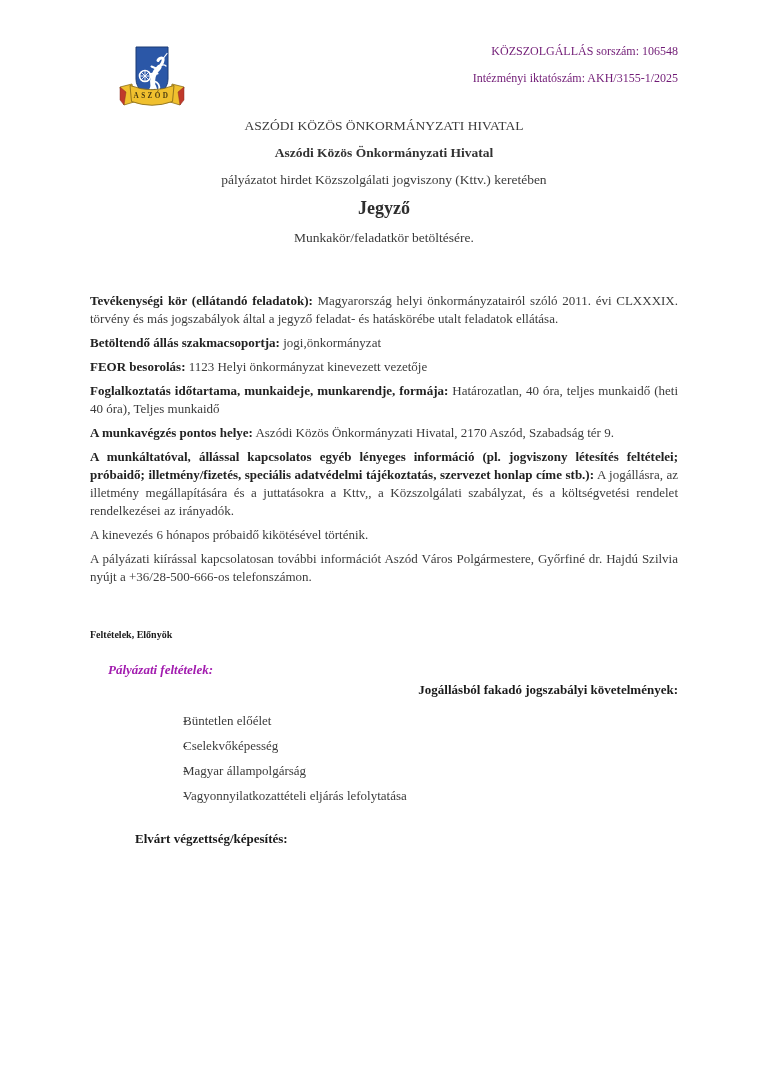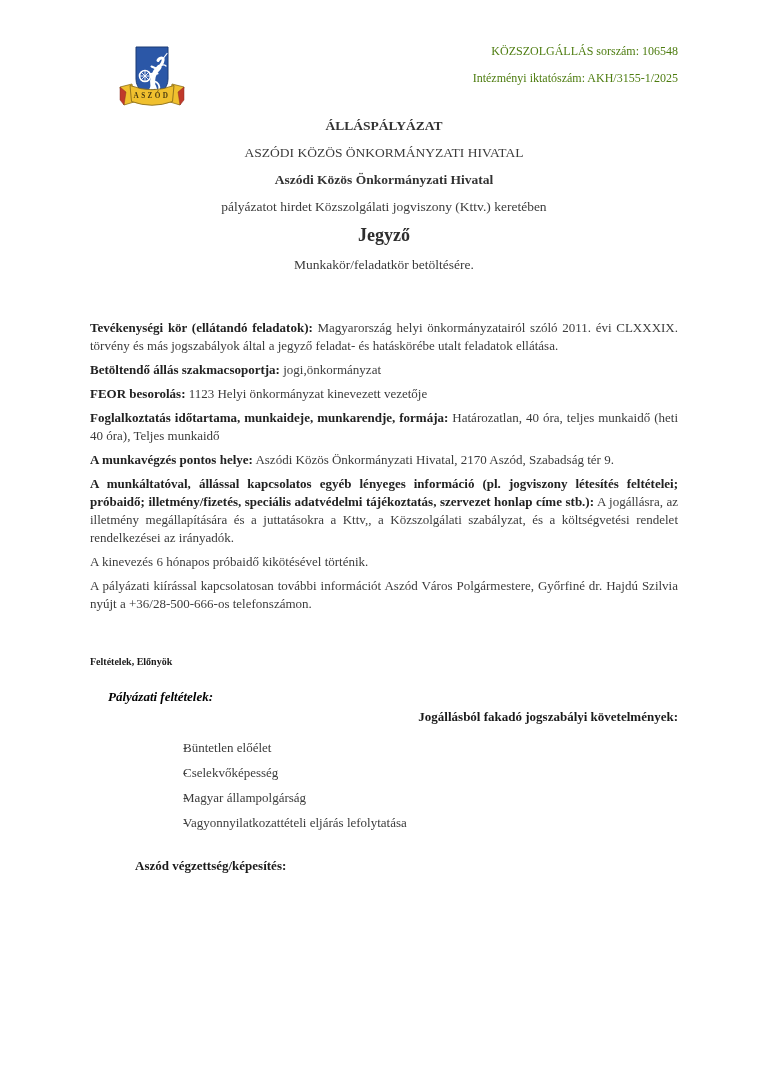--- a/index.html
+++ b/index.html
@@ -14,21 +14,21 @@
     overflow: hidden;
     color: #3b3b3b;
   }
 
   
   .doc-header { position: relative; height: 112px; }
   .logo-wrap { position: absolute; left: 117px; top: 45px; width: 70px; height: 68px; }
   .logo-wrap svg { display: block; width: 100%; height: 100%; }
   .header-right {
     position: absolute; top: 38px; right: 90px;
-    text-align: right; font-size: 12px; line-height: 27px; color: #4d7c0f;
+    text-align: right; font-size: 12px; line-height: 27px; color: #701a75;
   }
 
   
   .title-block { text-align: center; padding: 0 90px; }
   .tl { font-size: 13.5px; line-height: 27px; color: #3b3b3b; }
   .tl-1 { font-weight: bold; font-size: 13.5px; color: #333333; }
   .tl-3 { font-weight: bold; color: #333333; }
   .tl-5 { font-weight: bold; font-size: 18px; line-height: 31px; color: #2e2e2e; }
 
   
@@ -40,21 +40,21 @@
   .details p b { color: #222222; }
 
   
   .section-title {
     margin: 40px 90px 0 90px;
     font-size: 10px; font-weight: bold; color: #1a1a1a; line-height: 18px;
   }
   .cond-sub {
     margin: 17px 90px 0 108px;
     font-size: 13px; font-weight: bold; font-style: italic;
-    color: #000000; line-height: 18px;
+    color: #a21caf; line-height: 18px;
   }
   .cond-req-title {
     margin: 2px 90px 0 135px;
     font-size: 13px; font-weight: bold; color: #1a1a1a; line-height: 18px; text-align: right;
   }
   .req-list { list-style: none; margin-top: 13px; }
   .req-item { display: flex; font-size: 13px; line-height: 18px; color: #3b3b3b; margin-bottom: 7px; }
   .req-item .dash { width: 45px; text-align: left; padding-left: 183px; flex: none; }
   .edu-title {
     margin: 25px 90px 0 135px;
@@ -96,21 +96,20 @@
         <text x="35" y="53" text-anchor="middle" font-size="7.2" letter-spacing="2.4" fill="#4a3b10" font-family="Liberation Serif, serif" font-weight="bold">ASZÓD</text>
       </svg>
     </div>
     <div class="header-right">
       <div>KÖZSZOLGÁLLÁS sorszám: 106548</div>
       <div>Intézményi iktatószám: AKH/3155-1/2025</div>
     </div>
   </div>
 
   <div class="title-block">
-    <div class="tl tl-1">ÁLLÁSPÁLYÁZAT</div>
     <div class="tl tl-2">ASZÓDI KÖZÖS ÖNKORMÁNYZATI HIVATAL</div>
     <div class="tl tl-3">Aszódi Közös Önkormányzati Hivatal</div>
     <div class="tl tl-4">pályázatot hirdet Közszolgálati jogviszony (Kttv.) keretében</div>
     <div class="tl tl-5">Jegyző</div>
     <div class="tl tl-6">Munkakör/feladatkör betöltésére.</div>
   </div>
 
   <div class="details">
     <p><b>Tevékenységi kör (ellátandó feladatok):</b><span> Magyarország helyi önkormányzatairól szóló 2011. évi CLXXXIX. törvény és más jogszabályok által a jegyző feladat- és hatáskörébe utalt feladatok ellátása.</span></p>
     <p><b>Betöltendő állás szakmacsoportja:</b><span> jogi,önkormányzat</span></p>
@@ -140,15 +139,15 @@
     <li class="req-item">
         <span class="dash">-</span>
         <span>Magyar állampolgárság</span>
       </li>
     <li class="req-item">
         <span class="dash">-</span>
         <span>Vagyonnyilatkozattételi eljárás lefolytatása</span>
       </li>
   </ul>
 
-  <div class="edu-title">Aszód végzettség/képesítés:</div>
+  <div class="edu-title">Elvárt végzettség/képesítés:</div>
 
 </div>
 
 </body></html>

